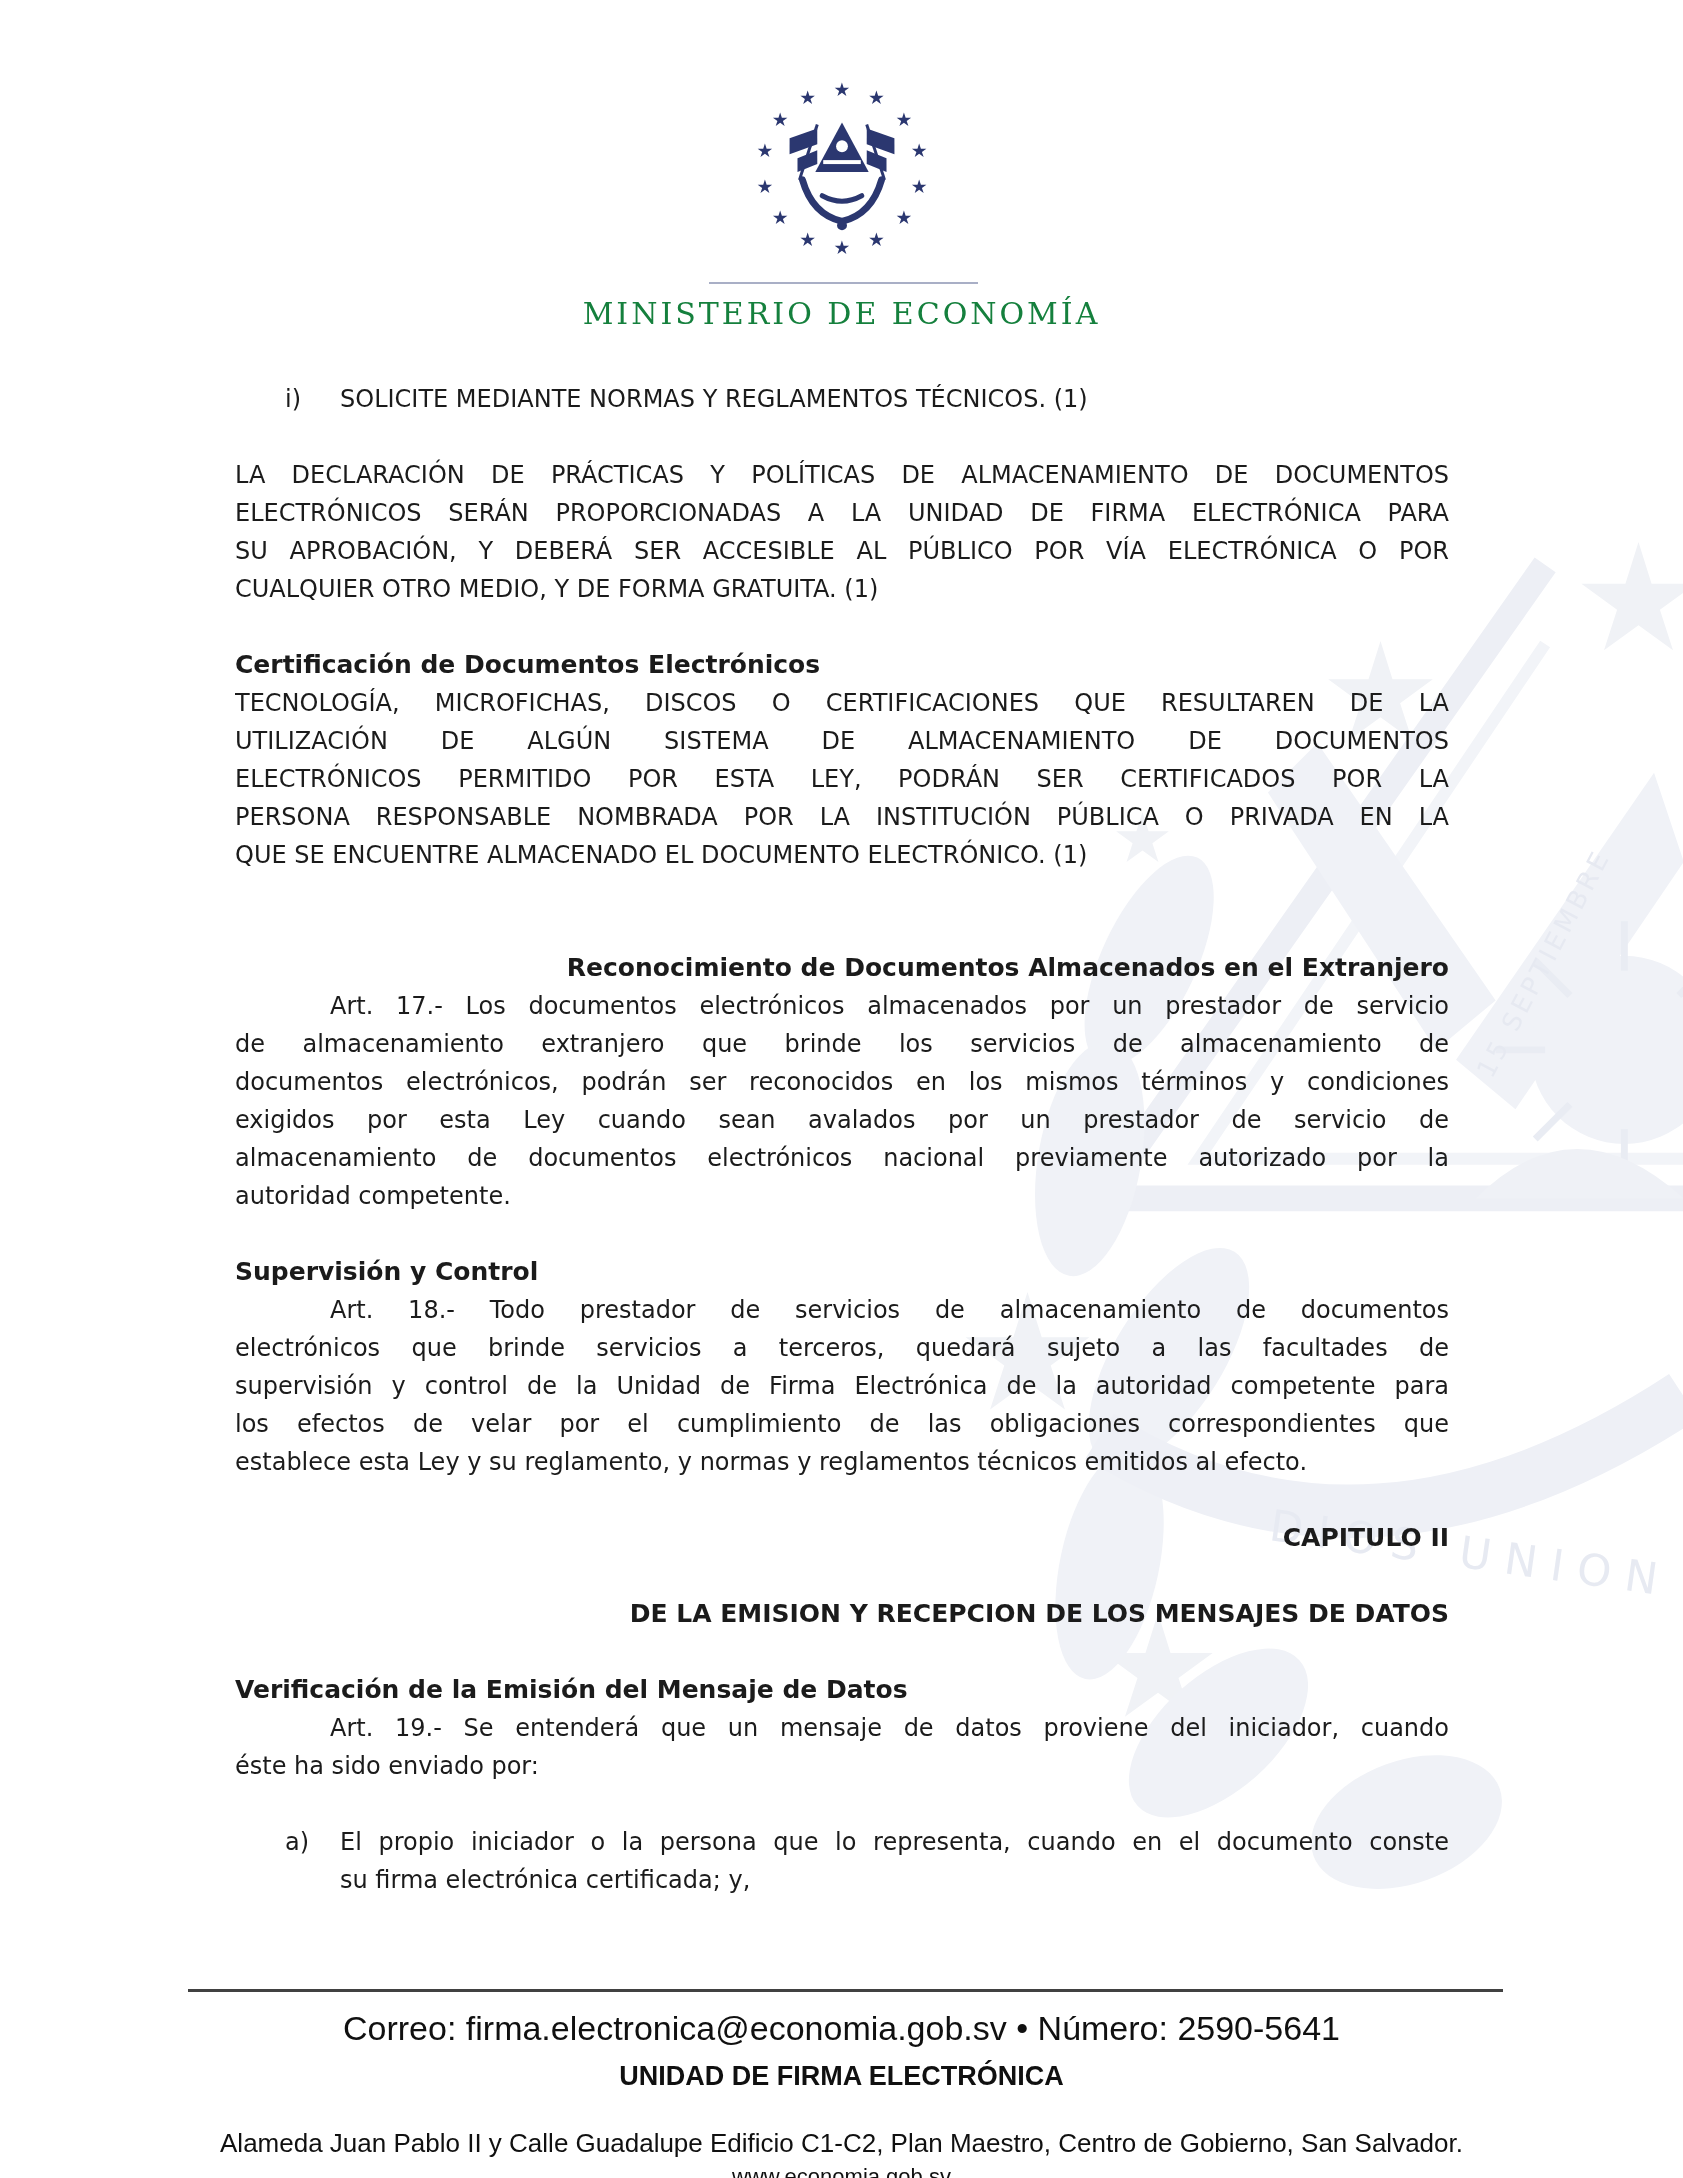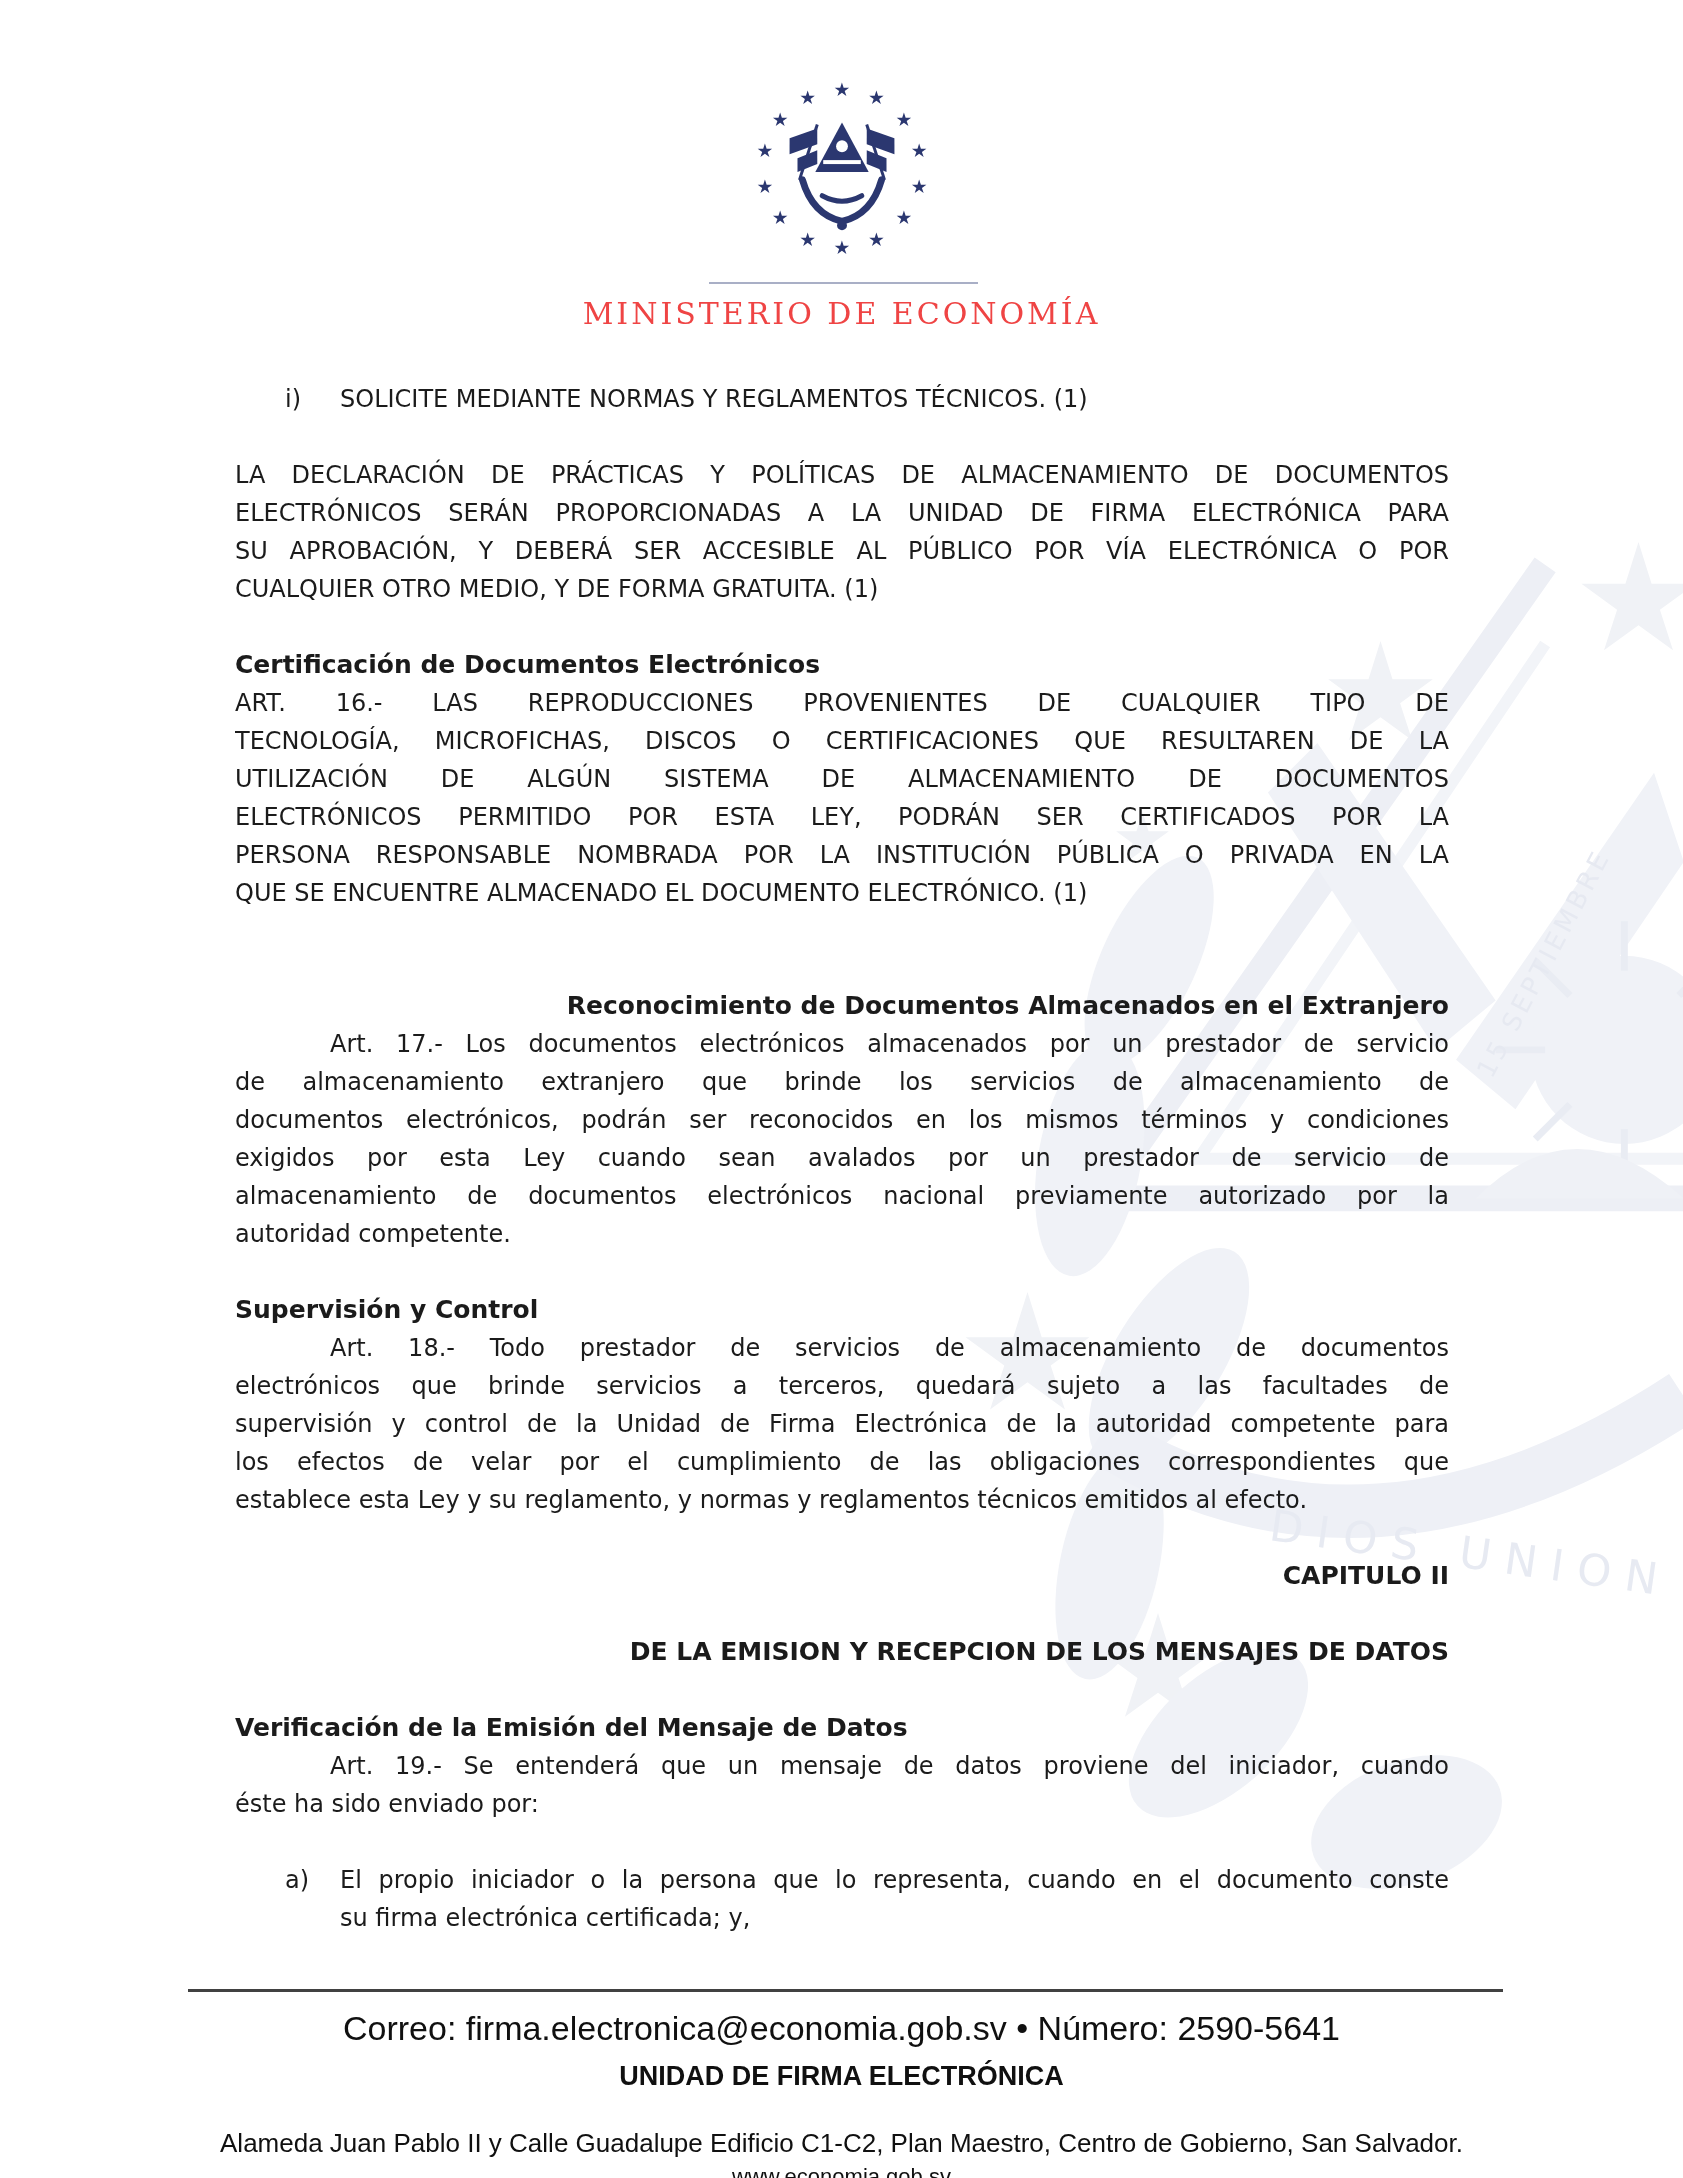--- a/index.html
+++ b/index.html
@@ -12,21 +12,21 @@
   .watermark { position:absolute; inset:0; z-index:0; pointer-events:none; }
   .wm-star { position:absolute; background:#f0f2f6;
              clip-path:polygon(50% 0%, 61% 35%, 98% 35%, 68% 57%, 79% 91%, 50% 70%, 21% 91%, 32% 57%, 2% 35%, 39% 35%); }
   .wm-emblem { position:absolute; left:941px; top:446px; }
 
   
   .logo { position:absolute; top:81px; left:50%; transform:translateX(-50%); z-index:1; }
   .logo-rule { position:absolute; top:282px; left:709px; width:269px; height:2px; background:#a9afc6; z-index:1; }
   .ministry-title { position:absolute; top:296px; left:0; width:100%; text-align:center;
                     font-family:"DejaVu Serif", serif; font-size:30px; letter-spacing:3px;
-                    color:#ef4444; z-index:1; }
+                    color:#15803d; z-index:1; }
 
   
   .content { position:absolute; left:235px; top:380px; width:1214px; z-index:1; }
   .content .line { line-height:38px; height:38px; overflow:hidden; text-align:justify; }
   .para .line:not(:last-child), .list-lines .line:not(:last-child) { text-align-last:justify; }
   .para, .heading, .chapter, .list-item { margin:0; font-size:24px; }
   .heading { font-weight:bold; font-size:25px; line-height:38px; }
   .chapter { font-weight:bold; font-size:25px; line-height:38px; text-align:right; }
   .indent .line:first-child { text-indent:95px; }
   .mt1 { margin-top:38px; }
@@ -144,21 +144,20 @@
 
     <div class="para mt1">
         <div class="line">LA DECLARACIÓN DE PRÁCTICAS Y POLÍTICAS DE ALMACENAMIENTO DE DOCUMENTOS</div>
         <div class="line">ELECTRÓNICOS SERÁN PROPORCIONADAS A LA UNIDAD DE FIRMA ELECTRÓNICA PARA</div>
         <div class="line">SU APROBACIÓN, Y DEBERÁ SER ACCESIBLE AL PÚBLICO POR VÍA ELECTRÓNICA O POR</div>
         <div class="line">CUALQUIER OTRO MEDIO, Y DE FORMA GRATUITA. (1)</div>
       </div>
 
     <h2 class="heading mt1">Certificación de Documentos Electrónicos</h2>
     <div class="para">
-        <div class="line">ART.  16.-  LAS  REPRODUCCIONES  PROVENIENTES  DE  CUALQUIER  TIPO  DE</div>
         <div class="line">TECNOLOGÍA, MICROFICHAS, DISCOS O CERTIFICACIONES QUE RESULTAREN DE LA</div>
         <div class="line">UTILIZACIÓN  DE  ALGÚN  SISTEMA  DE  ALMACENAMIENTO  DE  DOCUMENTOS</div>
         <div class="line">ELECTRÓNICOS PERMITIDO POR ESTA LEY, PODRÁN SER CERTIFICADOS POR LA</div>
         <div class="line">PERSONA RESPONSABLE NOMBRADA POR LA INSTITUCIÓN PÚBLICA O PRIVADA EN LA</div>
         <div class="line">QUE SE ENCUENTRE ALMACENADO EL DOCUMENTO ELECTRÓNICO. (1)</div>
       </div>
 
     <h2 class="heading mt2">Reconocimiento de Documentos Almacenados en el Extranjero</h2>
     <div class="para indent">
         <div class="line">Art. 17.- Los documentos electrónicos almacenados por un prestador de servicio</div>

